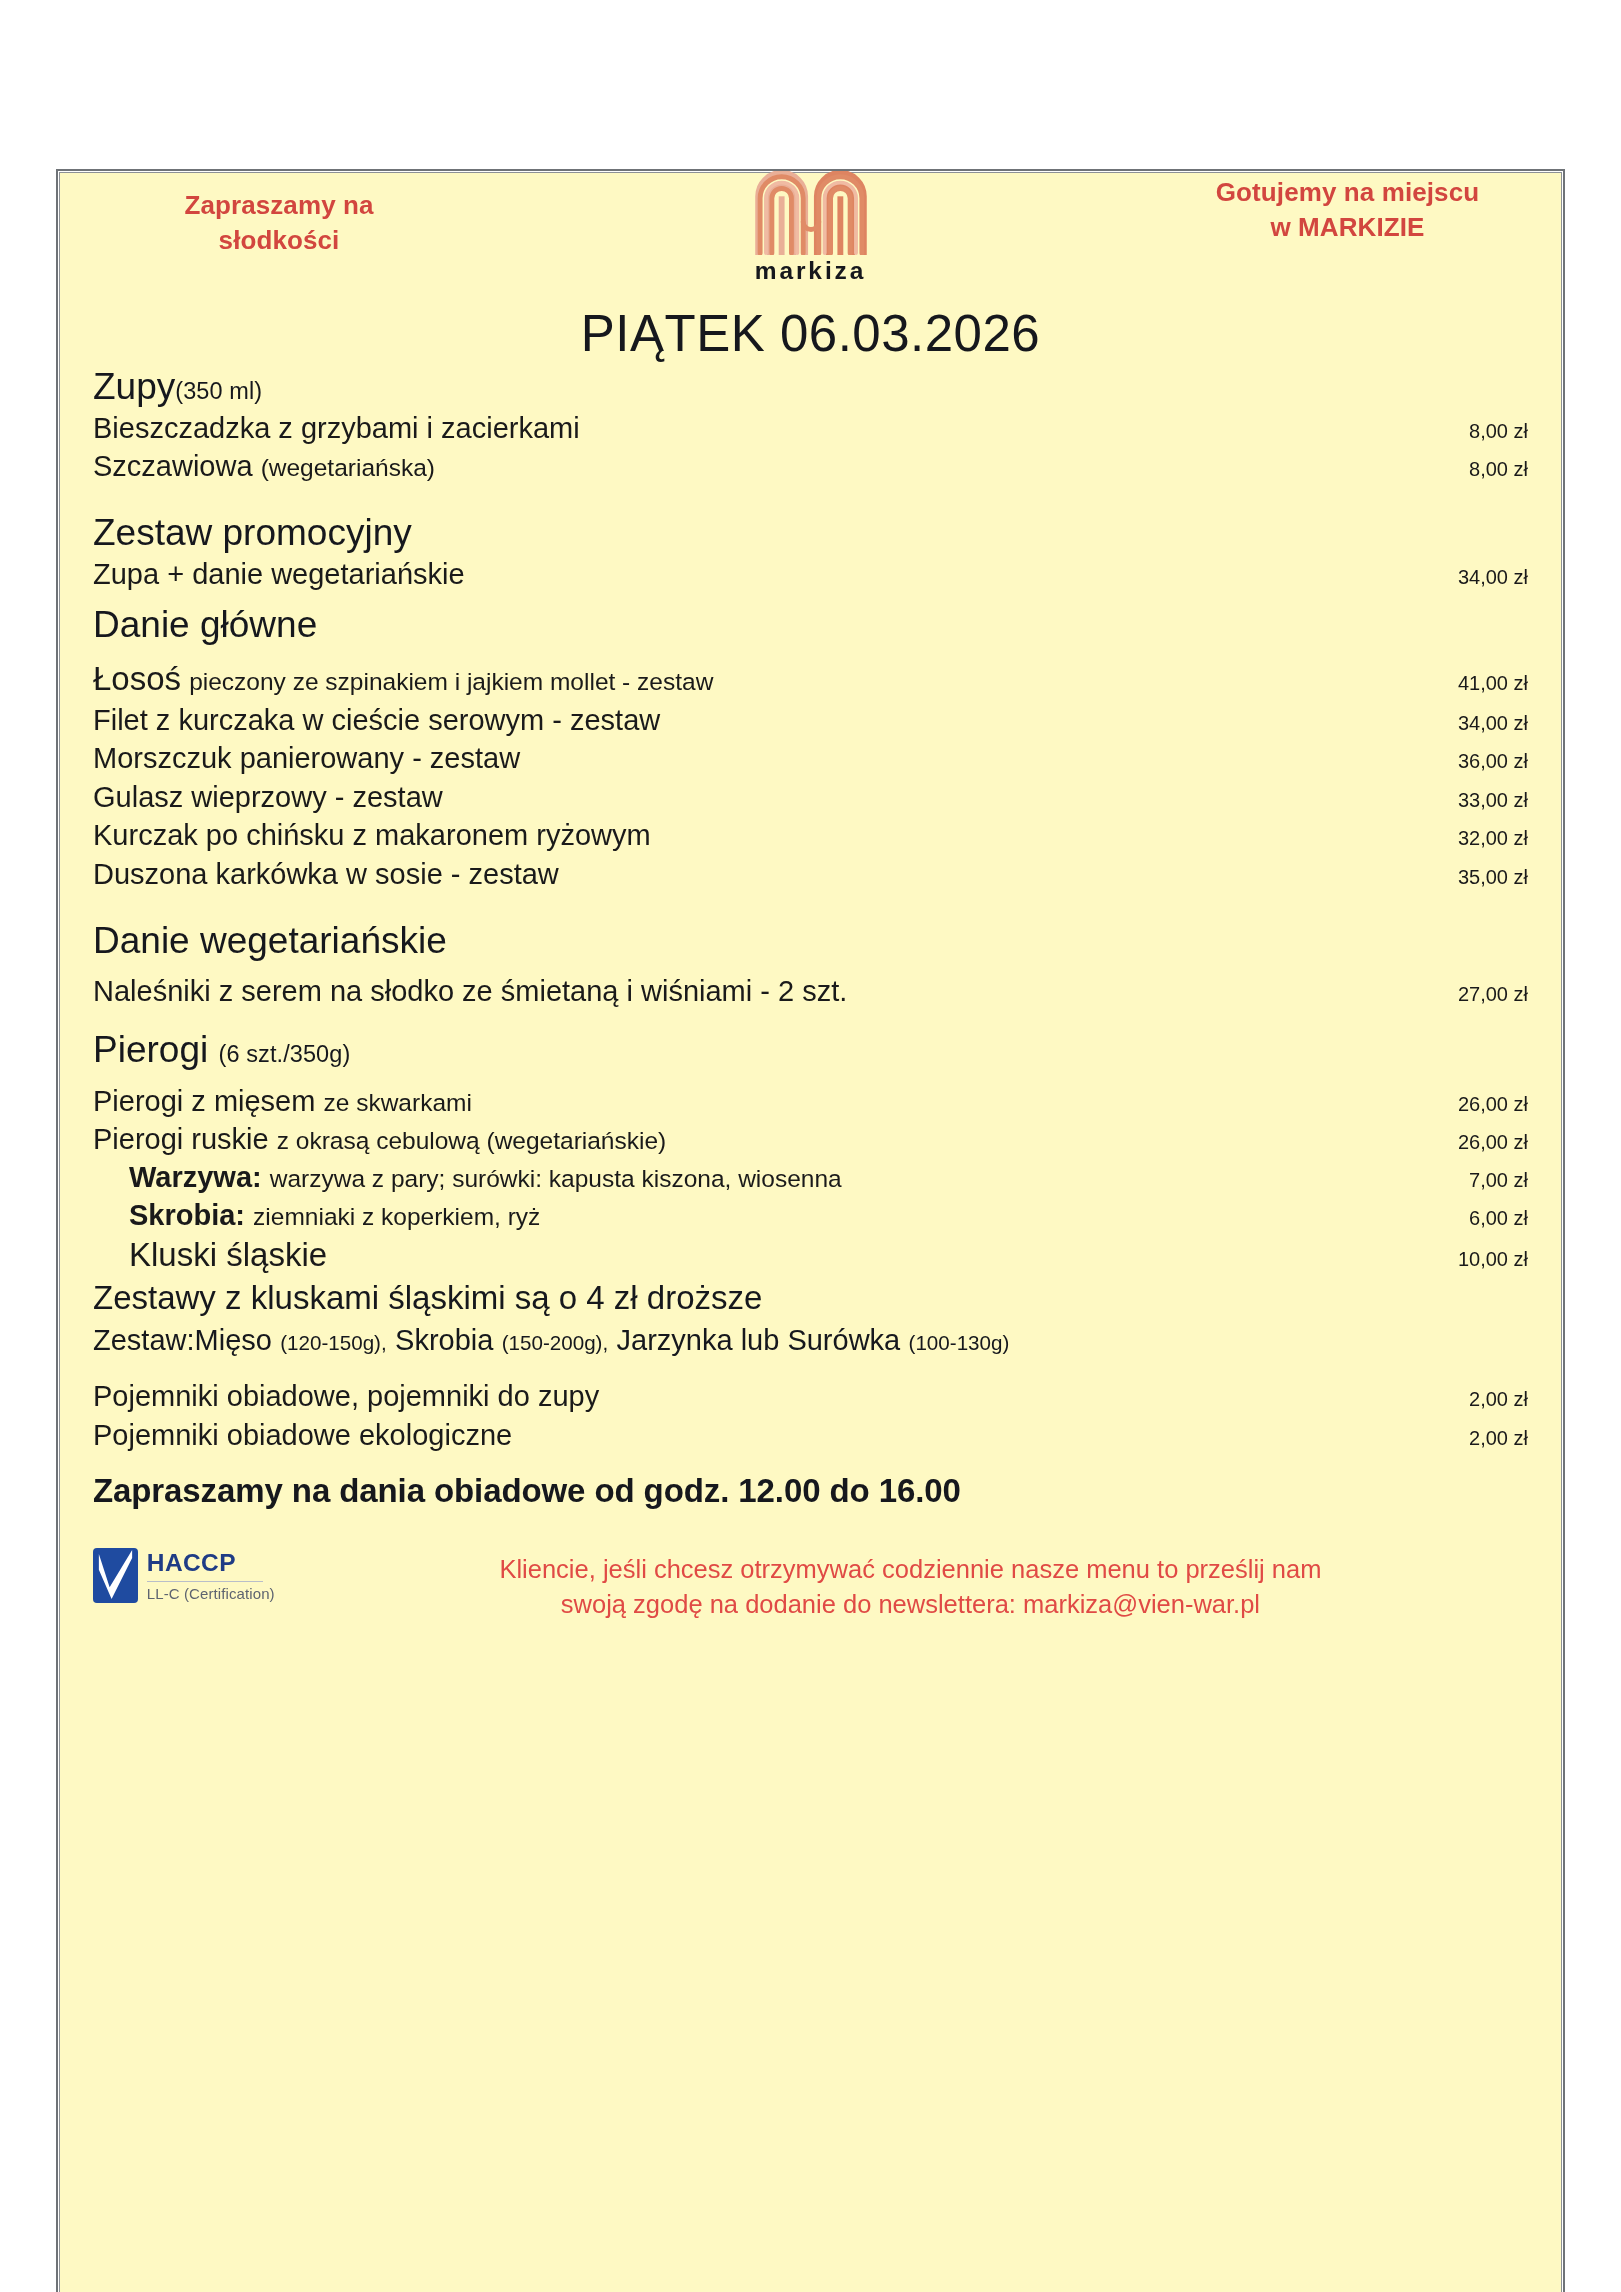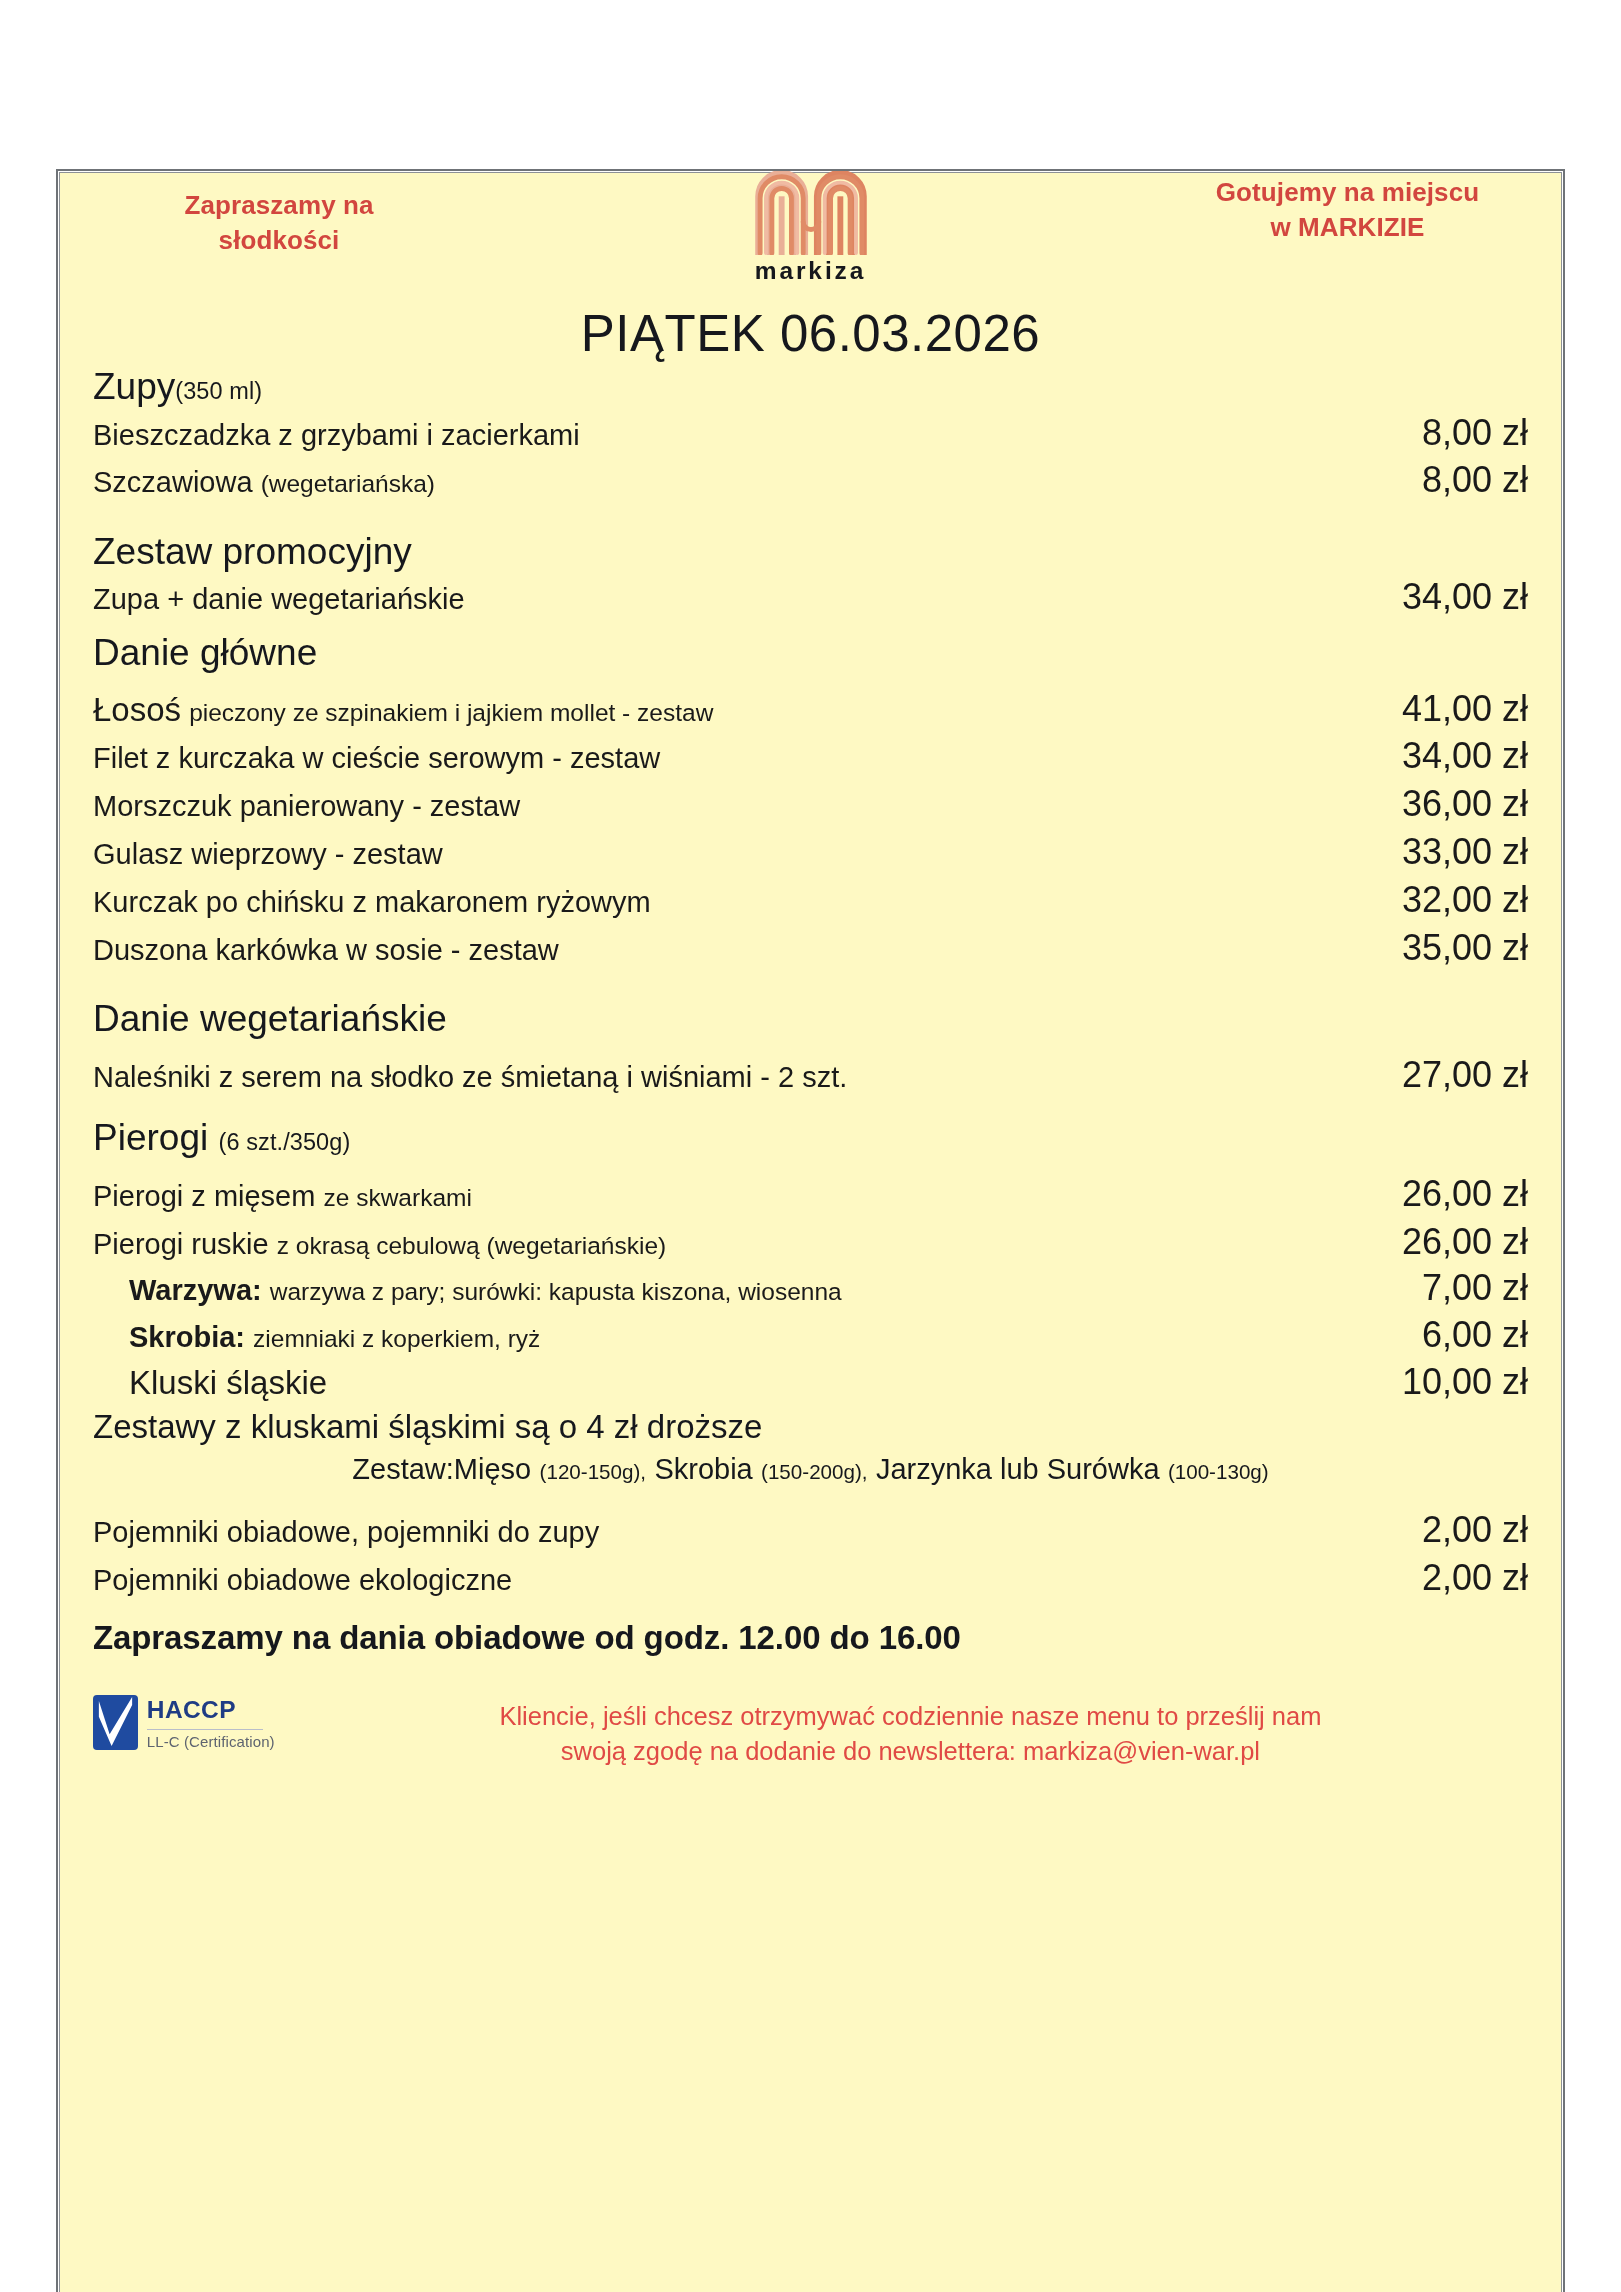--- a/index.html
+++ b/index.html
@@ -116,34 +116,33 @@
     justify-content: space-between;
     font-size: 29px;
     line-height: 1.33;
     color: #1a1a1a;
     white-space: nowrap;
   }
   .row .name { flex: 0 1 auto; }
   .row .price {
     flex: 0 0 auto;
     text-align: right;
-    font-size: 36px;
+    font-size: 20px;
     margin-left: 19.6px;
   }
   .row.tight { line-height: 1.30; margin-left: 36px; }
   .row .small  { font-size: 24.5px; }
   .row .big    { font-size: 33px; }
   .row .bold   { font-weight: bold; }
 
   .note {
     font-size: 30px;
     line-height: 1.3;
     color: #16181d;
     white-space: nowrap;
-    text-align: center;
   }
   .note .xsmall { font-size: 20.6px; }
   .note .mid    { font-size: 29px; }
 
   .bigstatement {
     font-size: 33px;
     color: #16181d;
     line-height: 1.3;
     white-space: nowrap;
   }

